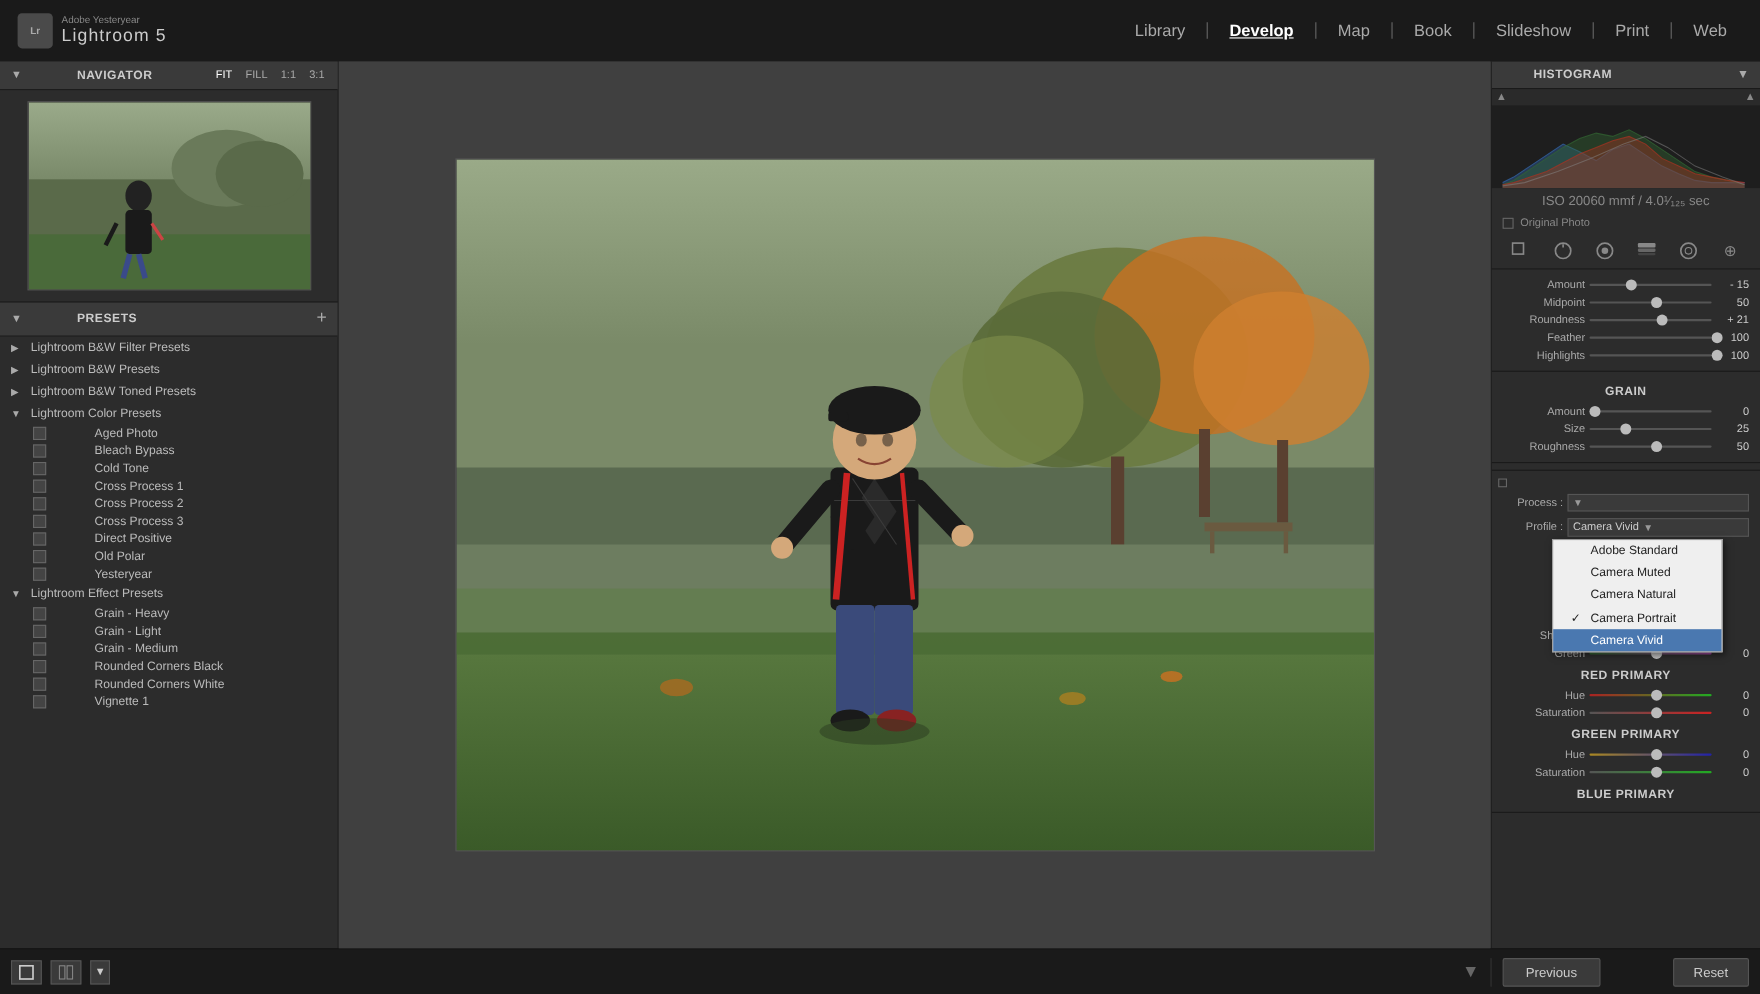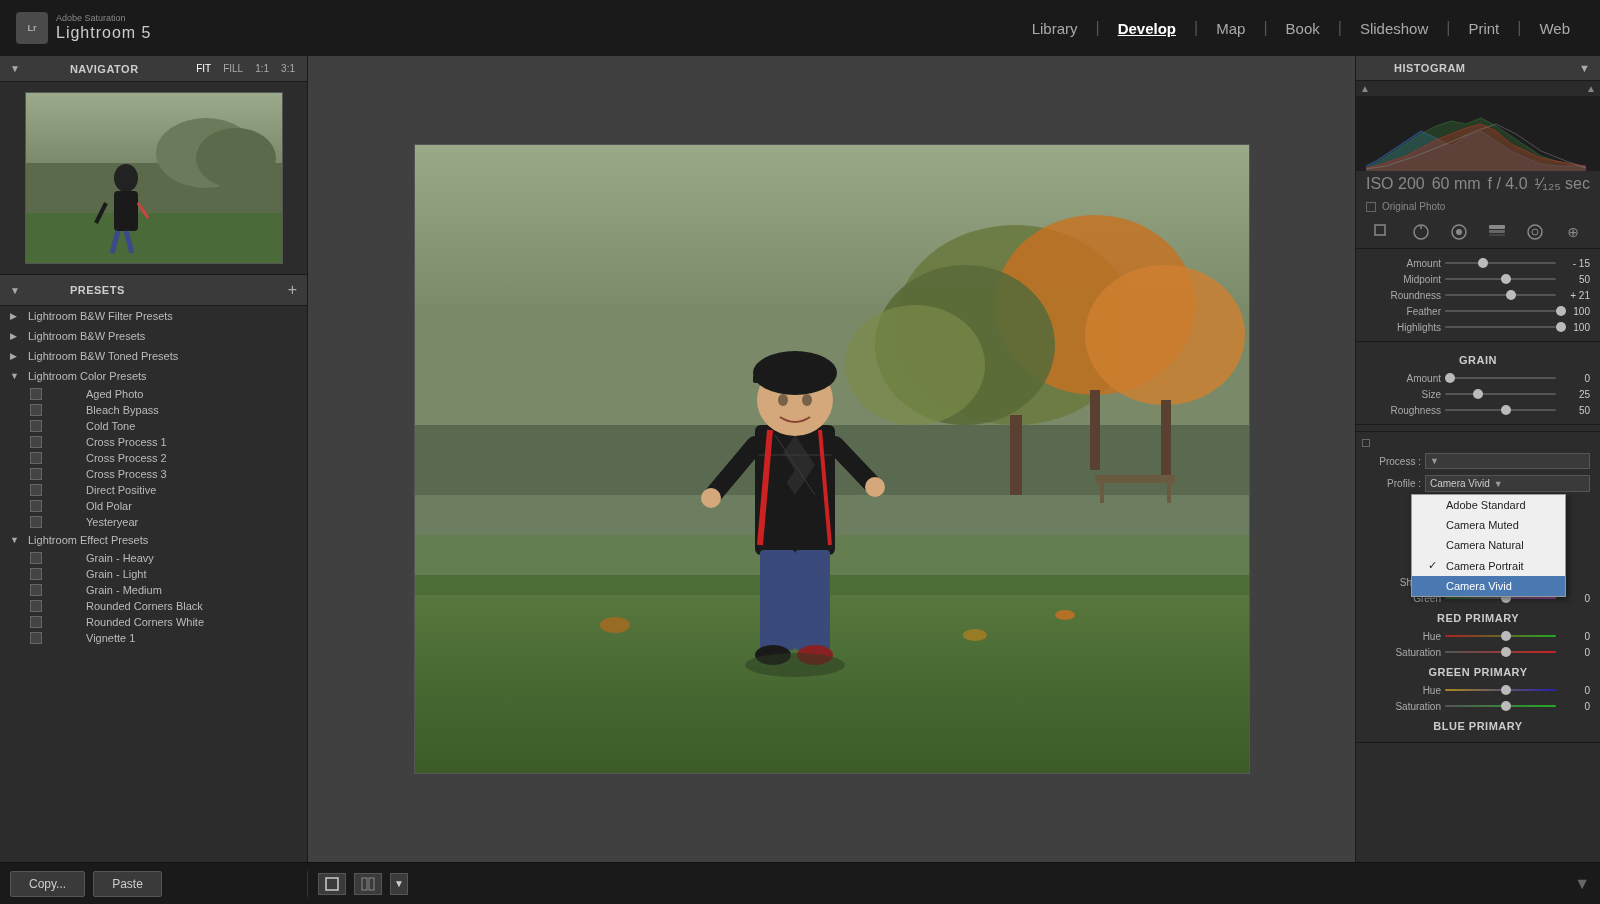--- a/index.html
+++ b/index.html
@@ -50,21 +50,21 @@
     
     #right-panel { width: 245px; background: #2c2c2c; border-left: 1px solid #1a1a1a; display: flex; flex-direction: column; flex-shrink: 0; overflow-y: auto; }
     #right-panel::-webkit-scrollbar { width: 5px; }
     #right-panel::-webkit-scrollbar-track { background: #2a2a2a; }
     #right-panel::-webkit-scrollbar-thumb { background: #555; border-radius: 3px; }
     .hist-header { display: flex; align-items: center; padding: 6px 10px; background: #3a3a3a; border-bottom: 1px solid #1a1a1a; }
     .hist-title { flex: 1; font-size: 11px; color: #ccc; font-weight: bold; text-transform: uppercase; letter-spacing: 0.5px; margin-left: 28px; }
     #histogram-canvas { width: 100%; height: 90px; background: #1e1e1e; position: relative; overflow: hidden; }
     .hist-arrows { display: flex; justify-content: space-between; padding: 2px 4px; background: #2a2a2a; }
     .hist-arrow { color: #888; font-size: 10px; cursor: pointer; }
-    .hist-info { display: flex; justify-content: space-between; padding: 4px 10px; font-size: 16px; color: #888; }
+    .hist-info { display: flex; justify-content: center; padding: 4px 10px; font-size: 12px; color: #888; }
     .hist-info span { }
     .original-photo { display: flex; align-items: center; gap: 6px; padding: 4px 10px; font-size: 10px; color: #888; }
     .orig-checkbox { width: 10px; height: 10px; border: 1px solid #666; background: transparent; }
 
     
     #tool-row { display: flex; align-items: center; justify-content: space-around; padding: 6px 8px; border-bottom: 1px solid #1a1a1a; }
     .tool-icon { width: 26px; height: 20px; display: flex; align-items: center; justify-content: center; color: #888; cursor: pointer; font-size: 14px; }
 
     
     .adj-section { padding: 6px 0; border-bottom: 1px solid #1a1a1a; }
@@ -100,21 +100,21 @@
   </style>
 </head>
 <body>
 
 <div id="topbar">
   <div id="lr-logo">
     <div id="lr-icon">
       <span style="font-size:9px; color:#aaa;">Lr</span>
     </div>
     <div style="display:flex;flex-direction:column;line-height:1.1;">
-      <span style="font-size:9px;color:#888;">Adobe Saturation</span>
+      <span style="font-size:9px;color:#888;">Adobe Yesteryear</span>
       <span style="font-size:16px;color:#ccc;font-weight:300;letter-spacing:1px;">Lightroom 5</span>
     </div>
   </div>
   <div id="nav-menu">
     <a class="nav-item">Library</a>
     <span class="nav-sep">|</span>
     <a class="nav-item active">Develop</a>
     <span class="nav-sep">|</span>
     <a class="nav-item">Map</a>
     <span class="nav-sep">|</span>
@@ -608,33 +608,33 @@
       </div>
 
       <div class="section-title">Blue Primary</div>
 
     </div>
   </div>
 
 </div>
 
 <div id="bottombar">
-  <div id="bottom-left">
-    <button class="bottom-btn">Copy...</button>
-    <button class="bottom-btn">Paste</button>
-  </div>
   <div id="bottom-center">
     <div class="view-btn">
       <svg width="14" height="14" viewBox="0 0 14 14">
           <rect x="1" y="1" width="12" height="12" fill="none" stroke="#ccc" stroke-width="1.5"></rect>
         </svg>
     </div>
     <div class="view-btn">
       <svg width="14" height="14" viewBox="0 0 14 14">
           <rect x="1" y="1" width="5" height="12" fill="none" stroke="#888" stroke-width="1"></rect>
           <rect x="8" y="1" width="5" height="12" fill="none" stroke="#888" stroke-width="1"></rect>
         </svg>
     </div>
     <div class="view-btn-arrow">▼</div>
     <div style="flex:1;"></div>
     <div style="color:#666;font-size:16px;">▼</div>
   </div>
+  <div id="bottom-right">
+    <button class="bottom-prev-btn">Previous</button>
+    <button class="bottom-reset-btn">Reset</button>
+  </div>
 </div>
 
 </body></html>

